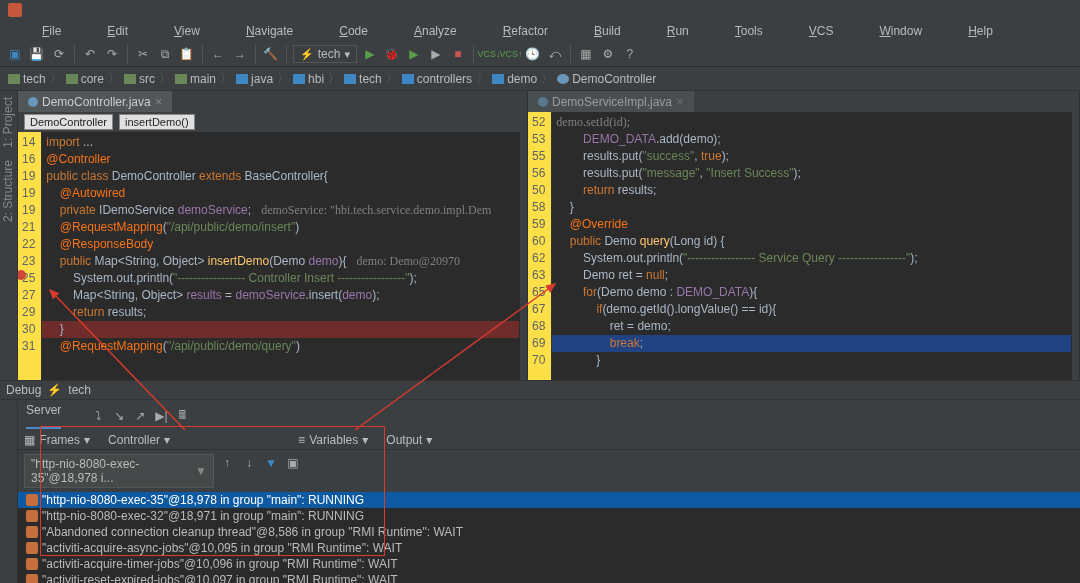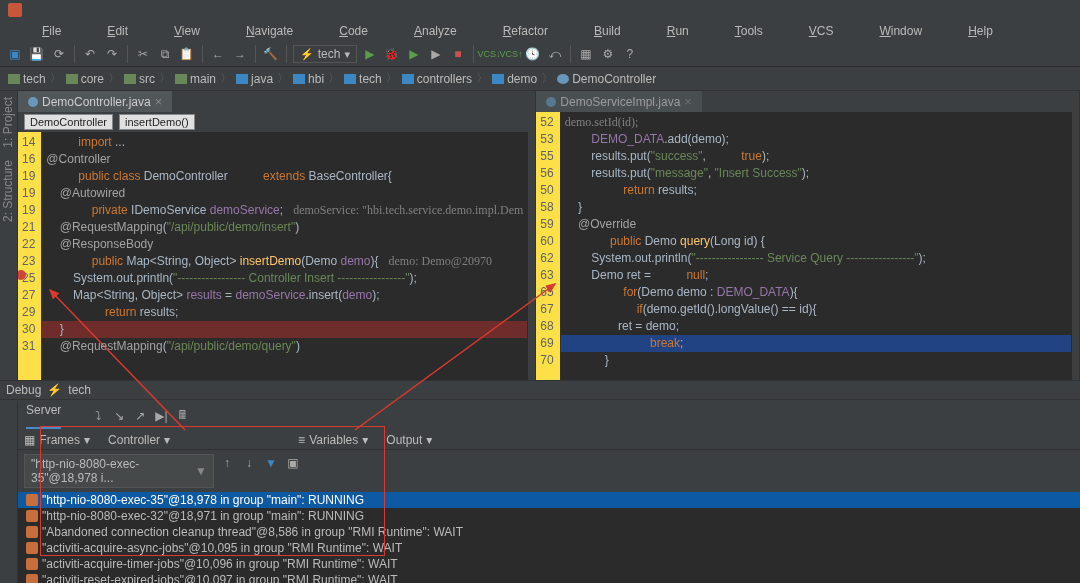--- a/index.html
+++ b/index.html
@@ -29,21 +29,21 @@
 .pane{flex:1;display:flex;flex-direction:column;background:#2b2b2b;border-right:1px solid #323232;}
 .tab-row{display:flex;background:#3c3f41;}
 .tab{padding:3px 10px;font-size:11px;display:flex;align-items:center;gap:4px;background:#515658;color:#ccc;}
 .tab .close{color:#888;font-size:13px;}
 .tab-dim{opacity:.65;}
 .bc-info{background:#3c3f41;padding:2px 6px;display:flex;gap:6px;}
 .bcbox{background:#e0e0e0;color:#222;padding:1px 5px;font-size:11px;border:1px solid #888;}
 .code{flex:1;display:flex;font-family:Consolas,monospace;font-size:12px;overflow:hidden;position:relative;}
 .lnums{background:#fde047;color:#606366;text-align:center;padding:2px 6px 0 4px;line-height:17px;font-size:11px;user-select:none;border-right:1px solid #323232;}
 .srctext{flex:1;line-height:17px;padding:2px 4px;white-space:pre;position:relative;color:#a9b7c6;}
-.k{color:#cc7832;margin-left:32px;} .s{color:#6a8759;} .c{color:#808080;font-family:Liberation Serif, serif;} .a{color:#a3a3a3;} .n{color:#9876aa;} .t{color:#ffc66d;}
+.k{color:#cc7832;} .s{color:#6a8759;} .c{color:#808080;font-family:Liberation Serif, serif;} .a{color:#f97316;} .n{color:#9876aa;} .t{color:#ffc66d;}
 .hl-row{position:absolute;left:0;right:0;height:17px;background:#6e2c2a;z-index:0;}
 .hl-row.blue{background:#214283;}
 .srctext .ln{position:relative;z-index:1;}
 .bp{position:absolute;width:10px;height:10px;background:#d0453a;border-radius:50%;left:-30px;}
 .markbar{width:8px;background:#3c3f41;border-left:1px solid #2b2b2b;}
 .debug-panel{background:#3c3f41;height:203px;display:flex;}
 .debug-header{position:absolute;top:380px;left:0;right:0;background:#3c3f41;border-top:1px solid #323232;border-bottom:1px solid #323232;font-size:11px;padding:2px 6px;display:flex;align-items:center;gap:6px;}
 .debug-sidebar{width:18px;background:#3c3f41;border-right:1px solid #323232;}
 .dbg-tabs{display:flex;gap:12px;padding:2px 8px;font-size:11px;}
 .dbg-tb{display:flex;gap:3px;padding:2px 6px;align-items:center;}

